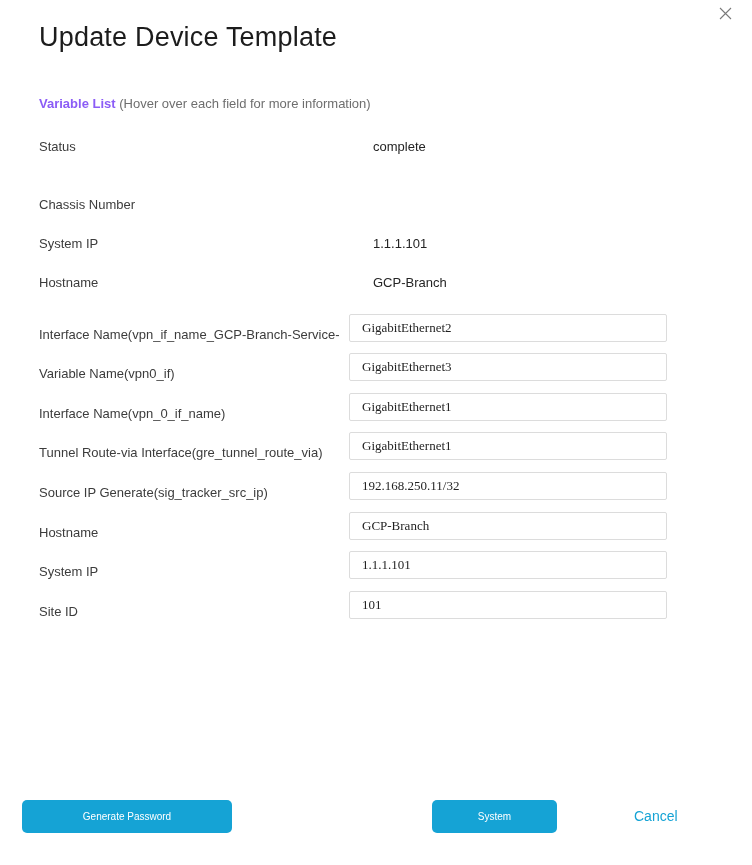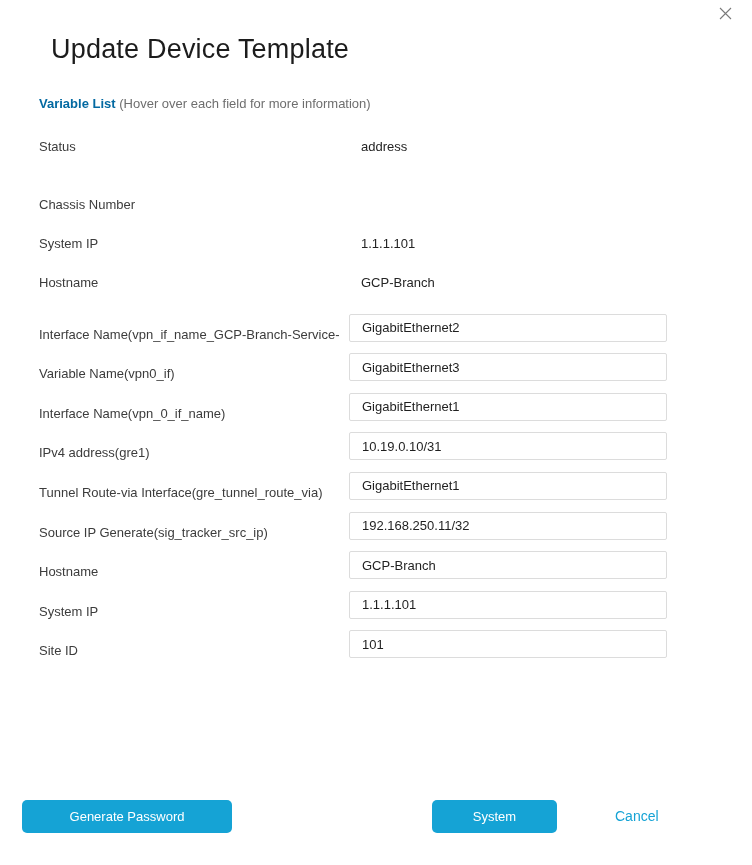--- a/index.html
+++ b/index.html
@@ -13,60 +13,60 @@
   }
   .modal { position:absolute; inset:0; background:#fff; }
 
   .close-btn {
     position:absolute; top:6px; right:19px;
     width:15px; height:15px; padding:0; border:none; background:none; cursor:pointer;
   }
   .close-btn svg { display:block; }
 
   .modal-title {
-    position:absolute; top:20px; left:39px; margin:12px;
+    position:absolute; top:20px; left:39px; margin:0;
     font-size:27px; font-weight:300; color:#1c1c1c; letter-spacing:0.2px;
     line-height:34px;
   }
 
   .content { position:absolute; top:96px; left:39px; width:630px; }
 
   .section-header { font-size:13px; line-height:16px; color:#6e6e6e; }
-  .section-title  { font-weight:700; color:#0369a1; }
+  .section-title  { font-weight:700; color:#8b5cf6; }
 
   .rows { margin-top:15px; }
 
-  .static-row { height:39px; display:flex; align-items:center; }
+  .static-row { height:39px; display:flex; align-items:center;gap:12px; }
   .spacer-row { height:19px; }
 
   .row-label {
     width:310px; flex:none; font-size:13px; color:#3c3c3c;
     white-space:nowrap; overflow:hidden;
   }
   .row-value { font-size:13px; color:#242424; padding-left:12px; white-space:nowrap; }
 
   .input-row { height:39.6px; display:flex; align-items:flex-end; }
   .input-row input {
     width:318px; height:28px; flex:none;
     border:1px solid #dcdcdc; border-radius:2px;
     padding:0 12px; font-size:13px; color:#1f1f1f;
-    font-family:Liberation Sans, sans-serif; background:#fff; outline:none;
+    font-family:Liberation Serif, serif; background:#fff; outline:none;
   }
 
   .footer { position:absolute; top:800px; left:0; width:752px; height:33px; }
   .btn {
     position:absolute; top:0; height:33px;
     border:none; border-radius:5px;
     background:var(--accent); color:#fff;
-    font-size:13px; font-family:inherit; cursor:pointer;
+    font-size:10px; font-family:inherit; cursor:pointer;
   }
   .btn-generate { left:22px;  width:210px; }
   .btn-update   { left:432px; width:125px; }
   .btn-cancel {
-    position:absolute; top:0; left:603px; height:33px; line-height:33px;
+    position:absolute; top:0; left:622px; height:33px; line-height:33px;
     background:none; border:none; color:var(--accent);
     font-size:14px; font-family:inherit; cursor:pointer; padding:0 12px;
   }
 </style>
 </head>
 <body>
 
 <div class="modal">
 
   <button class="close-btn" aria-label="Close">
@@ -81,21 +81,21 @@
 
     <div class="section-header">
       <span class="section-title">Variable List</span>
       <span>(Hover over each field for more information)</span>
     </div>
 
     <div class="rows">
 
       <div class="static-row">
         <div class="row-label">Status</div>
-        <div class="row-value">address</div>
+        <div class="row-value">complete</div>
       </div>
       <div class="spacer-row"></div>
       <div class="static-row">
         <div class="row-label">Chassis Number</div>
         <div class="row-value"></div>
       </div>
       <div class="static-row">
         <div class="row-label">System IP</div>
         <div class="row-value">1.1.1.101</div>
       </div>
@@ -108,24 +108,20 @@
         <div class="row-label">Interface Name(vpn_if_name_GCP-Branch-Service-</div>
         <input type="text" value="GigabitEthernet2" style="">
       </div>
       <div class="input-row">
         <div class="row-label">Variable Name(vpn0_if)</div>
         <input type="text" value="GigabitEthernet3" style="">
       </div>
       <div class="input-row">
         <div class="row-label">Interface Name(vpn_0_if_name)</div>
         <input type="text" value="GigabitEthernet1" style="">
-      </div>
-      <div class="input-row">
-        <div class="row-label">IPv4 address(gre1)</div>
-        <input type="text" value="10.19.0.10/31" style="">
       </div>
       <div class="input-row">
         <div class="row-label">Tunnel Route-via Interface(gre_tunnel_route_via)</div>
         <input type="text" value="GigabitEthernet1" style="">
       </div>
       <div class="input-row">
         <div class="row-label">Source IP Generate(sig_tracker_src_ip)</div>
         <input type="text" value="192.168.250.11/32" style="">
       </div>
       <div class="input-row">

